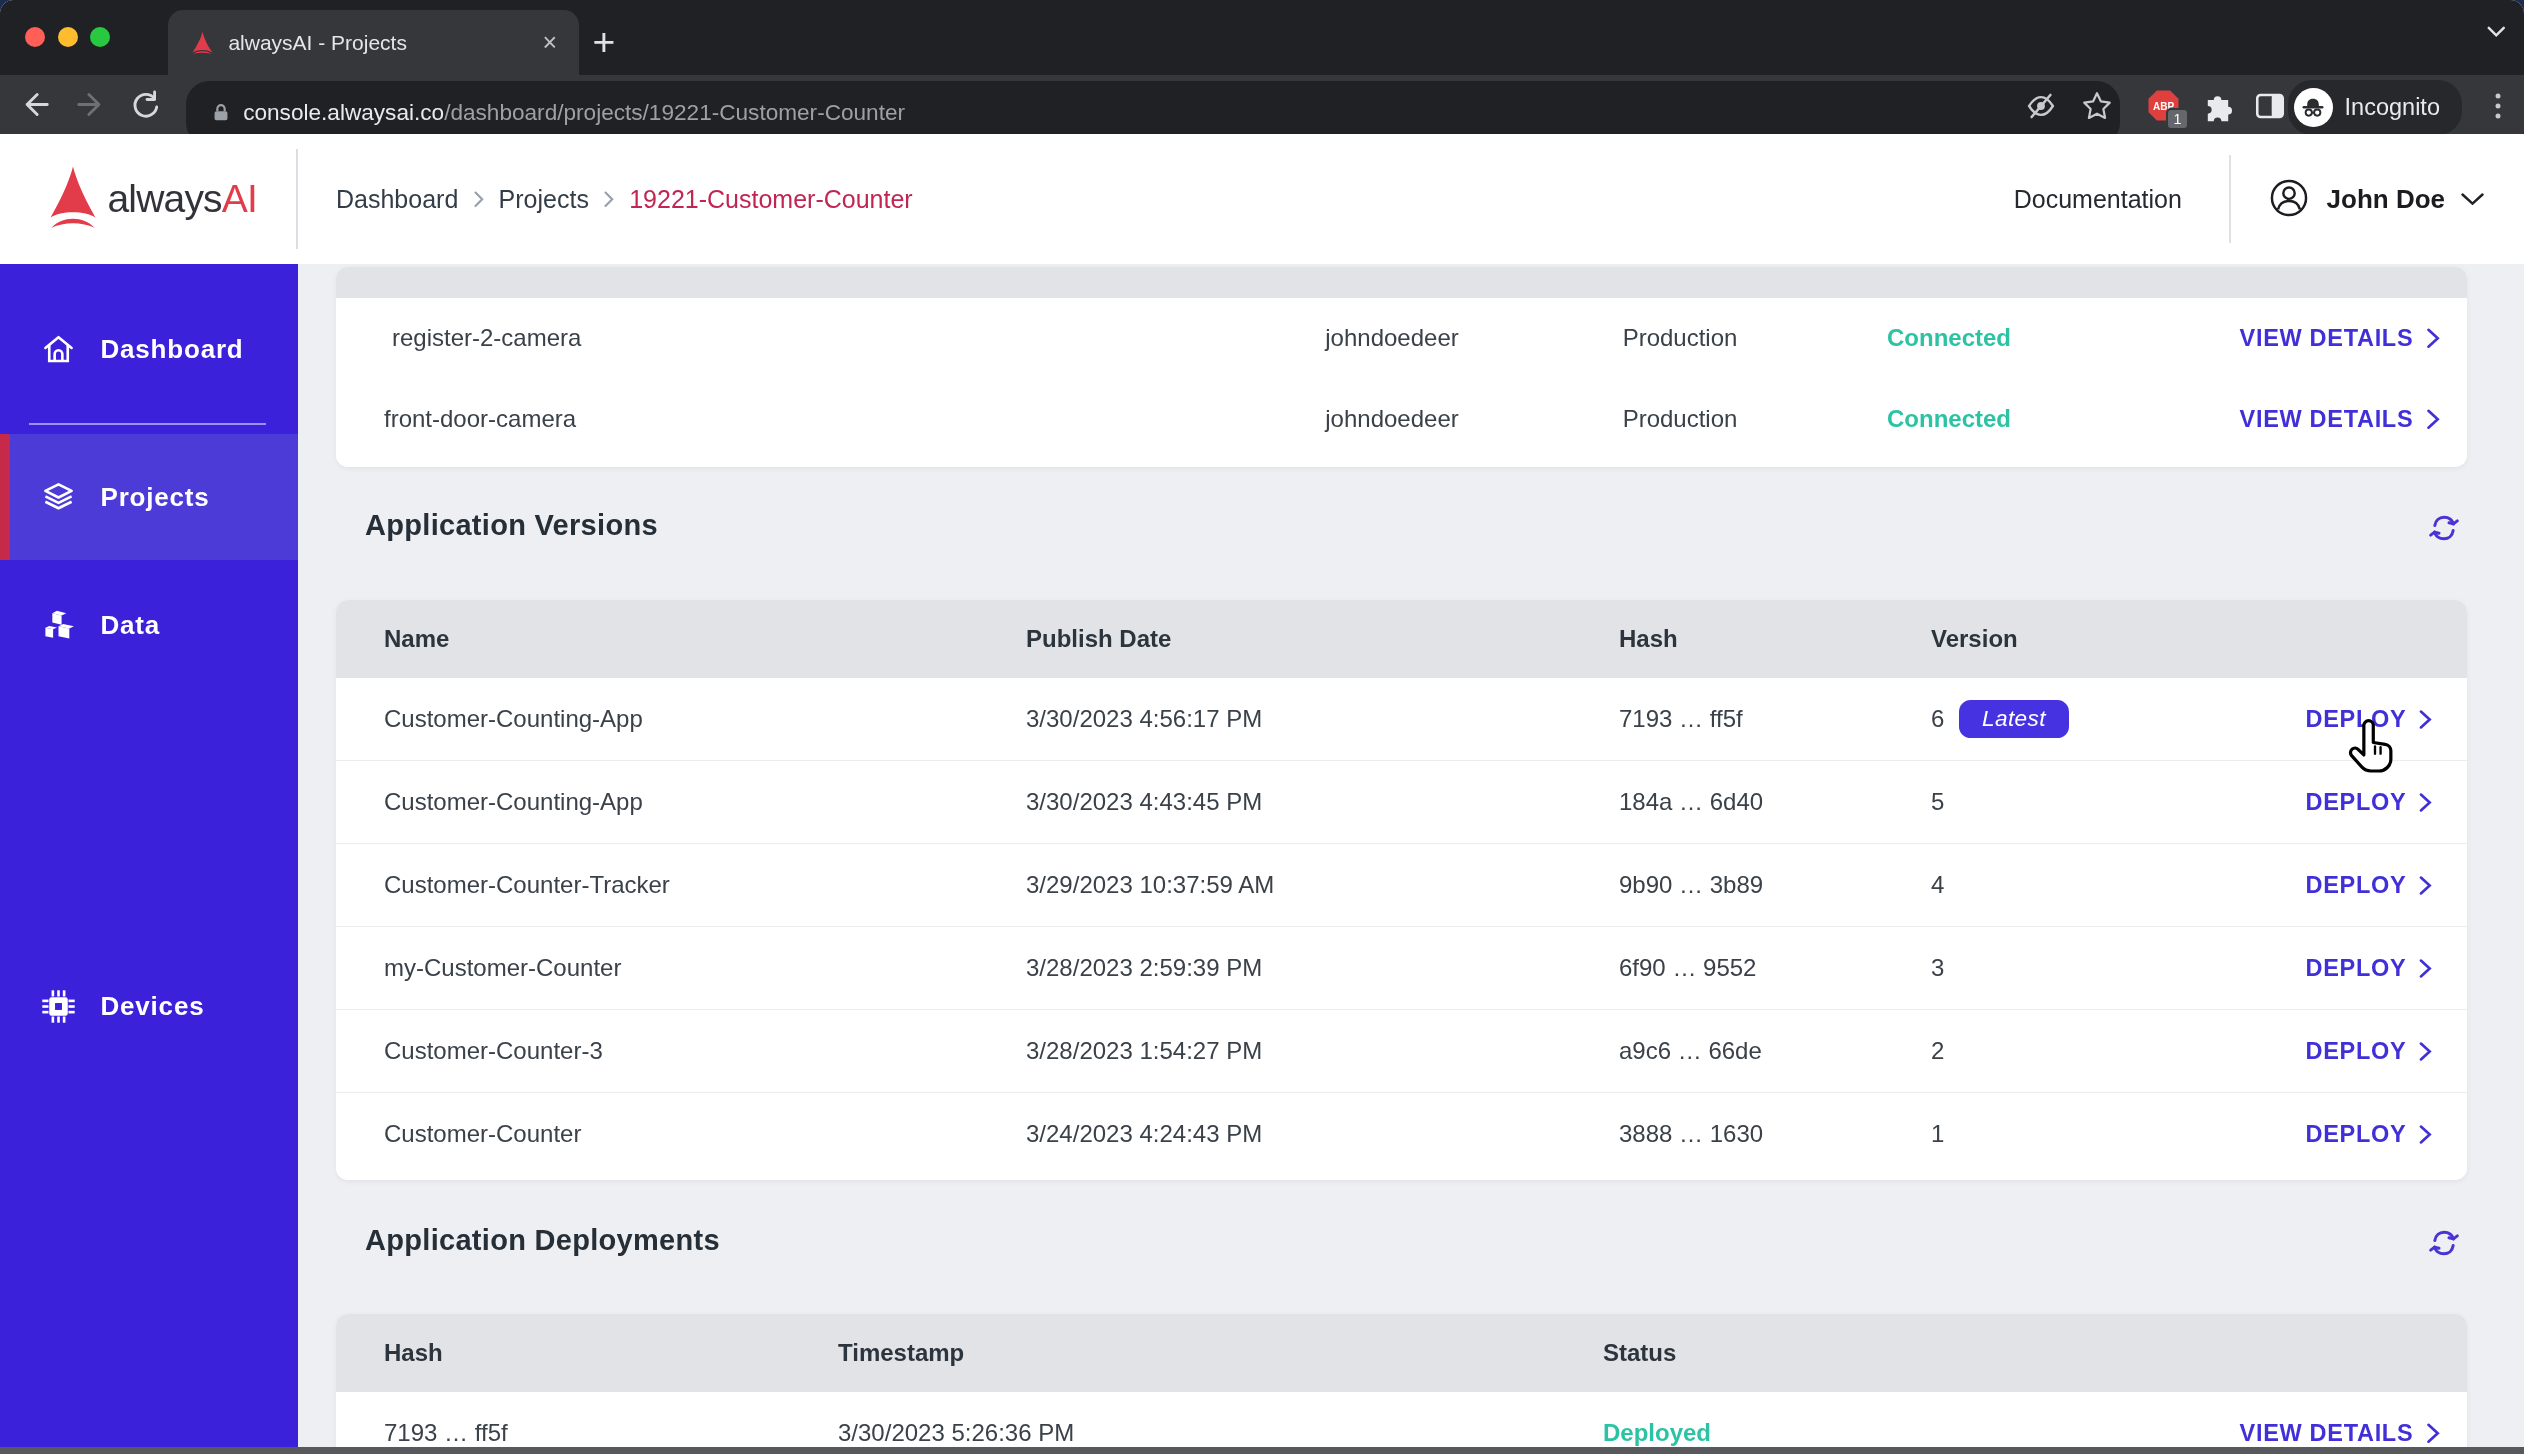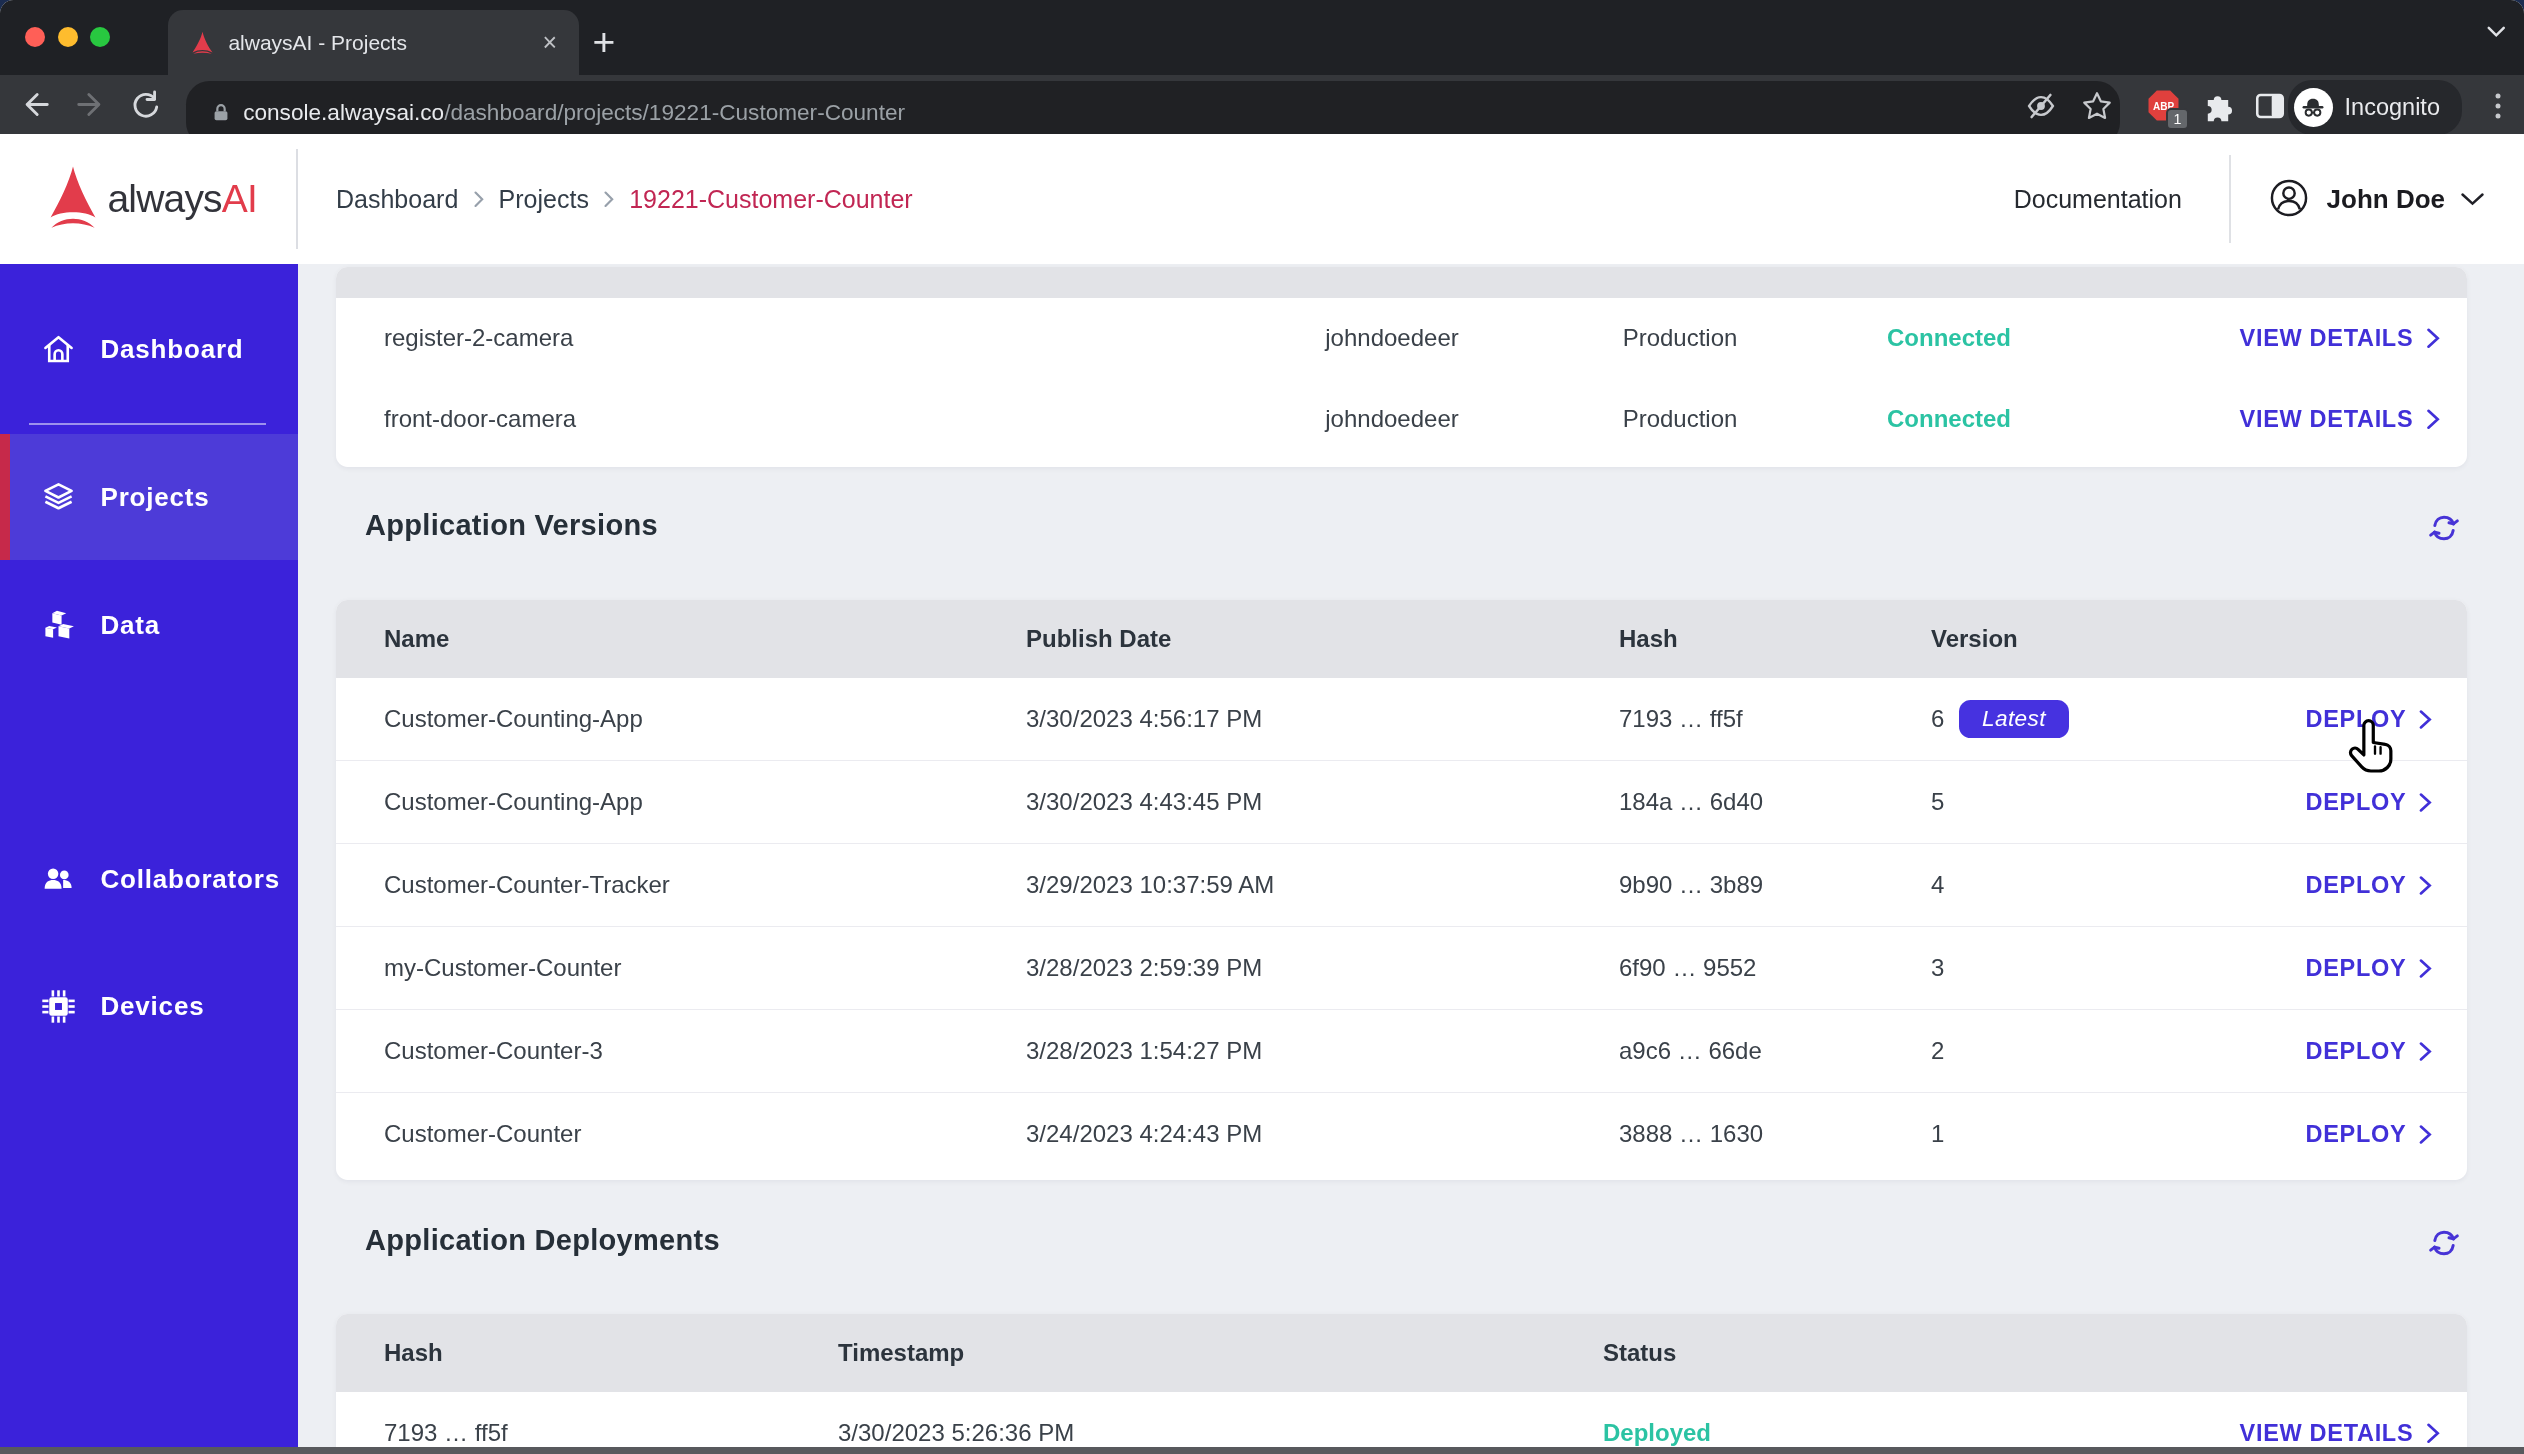--- a/index.html
+++ b/index.html
@@ -255,31 +255,20 @@
             <polygon points="16,8 28,11 28,23 16,20" fill="#fff"></polygon>
             <polygon points="16,8 22,5 34,8 28,11" fill="#fff"></polygon>
             <polygon points="7,27 17,29 17,40 7,38" fill="#fff"></polygon>
             <polygon points="7,27 12,24.5 22,26.5 17,29" fill="#fff"></polygon>
             <polygon points="24,25 38,28 38,41 24,38" fill="#fff"></polygon>
             <polygon points="24,25 30,22 44,25 38,28" fill="#fff"></polygon>
           </svg>
       </span>
       <span class="side-label">Data</span>
     </div>
-    <div class="side-item" style="top:552px">
-      <span class="ic">
-        <svg width="37" height="37" viewBox="0 0 48 48">
-            <circle cx="17" cy="16.5" r="6.8" fill="#fff"></circle>
-            <path d="M6 36 C6 27.5 11.5 24.8 17 24.8 C22.5 24.8 28 27.5 28 36 Z" fill="#fff"></path>
-            <circle cx="31.5" cy="18" r="5.6" fill="#fff"></circle>
-            <path d="M30 24.6 C36 24.6 41 27.5 41 35 L30 35 Z" fill="#fff"></path>
-          </svg>
-      </span>
-      <span class="side-label">Collaborators</span>
-    </div>
     <div class="side-item" style="top:679px">
       <span class="ic">
         <svg width="37" height="37" viewBox="0 0 48 48">
             <rect x="12" y="12" width="24" height="24" rx="3" fill="#fff"></rect>
             <rect x="19.5" y="19.5" width="9" height="9" fill="#3b22da"></rect>
             <g fill="#fff">
               <rect x="3" y="15" width="8" height="3.4"></rect>
               <rect x="3" y="22.3" width="8" height="3.4"></rect>
               <rect x="3" y="29.6" width="8" height="3.4"></rect>
               <rect x="37" y="15" width="8" height="3.4"></rect>
@@ -296,21 +285,21 @@
       </span>
       <span class="side-label">Devices</span>
     </div>
   </div>
 
   <div class="content">
 
     <div class="card" style="top:2.5px;height:200px">
       <div class="thead" style="height:31px"></div>
       <div class="row" style="height:81px">
-        <span class="cell" style="left:48px">register-2-camera</span>
+        <span class="cell" style="left:56px">register-2-camera</span>
         <span class="cell center" style="left:930px">johndoedeer</span>
         <span class="cell center" style="left:1218px">Production</span>
         <span class="cell center status-teal" style="left:1487px">Connected</span>
         <span class="cell link" style="right:25px">
             <span>VIEW DETAILS</span>
             <svg width="17" height="23.5" viewBox="0 0 20 28">
               <path d="M4 4 L15 14 L4 24" stroke="#4130d8" stroke-width="3.2" fill="none" stroke-linecap="round"></path>
             </svg>
           </span>
       </div>

